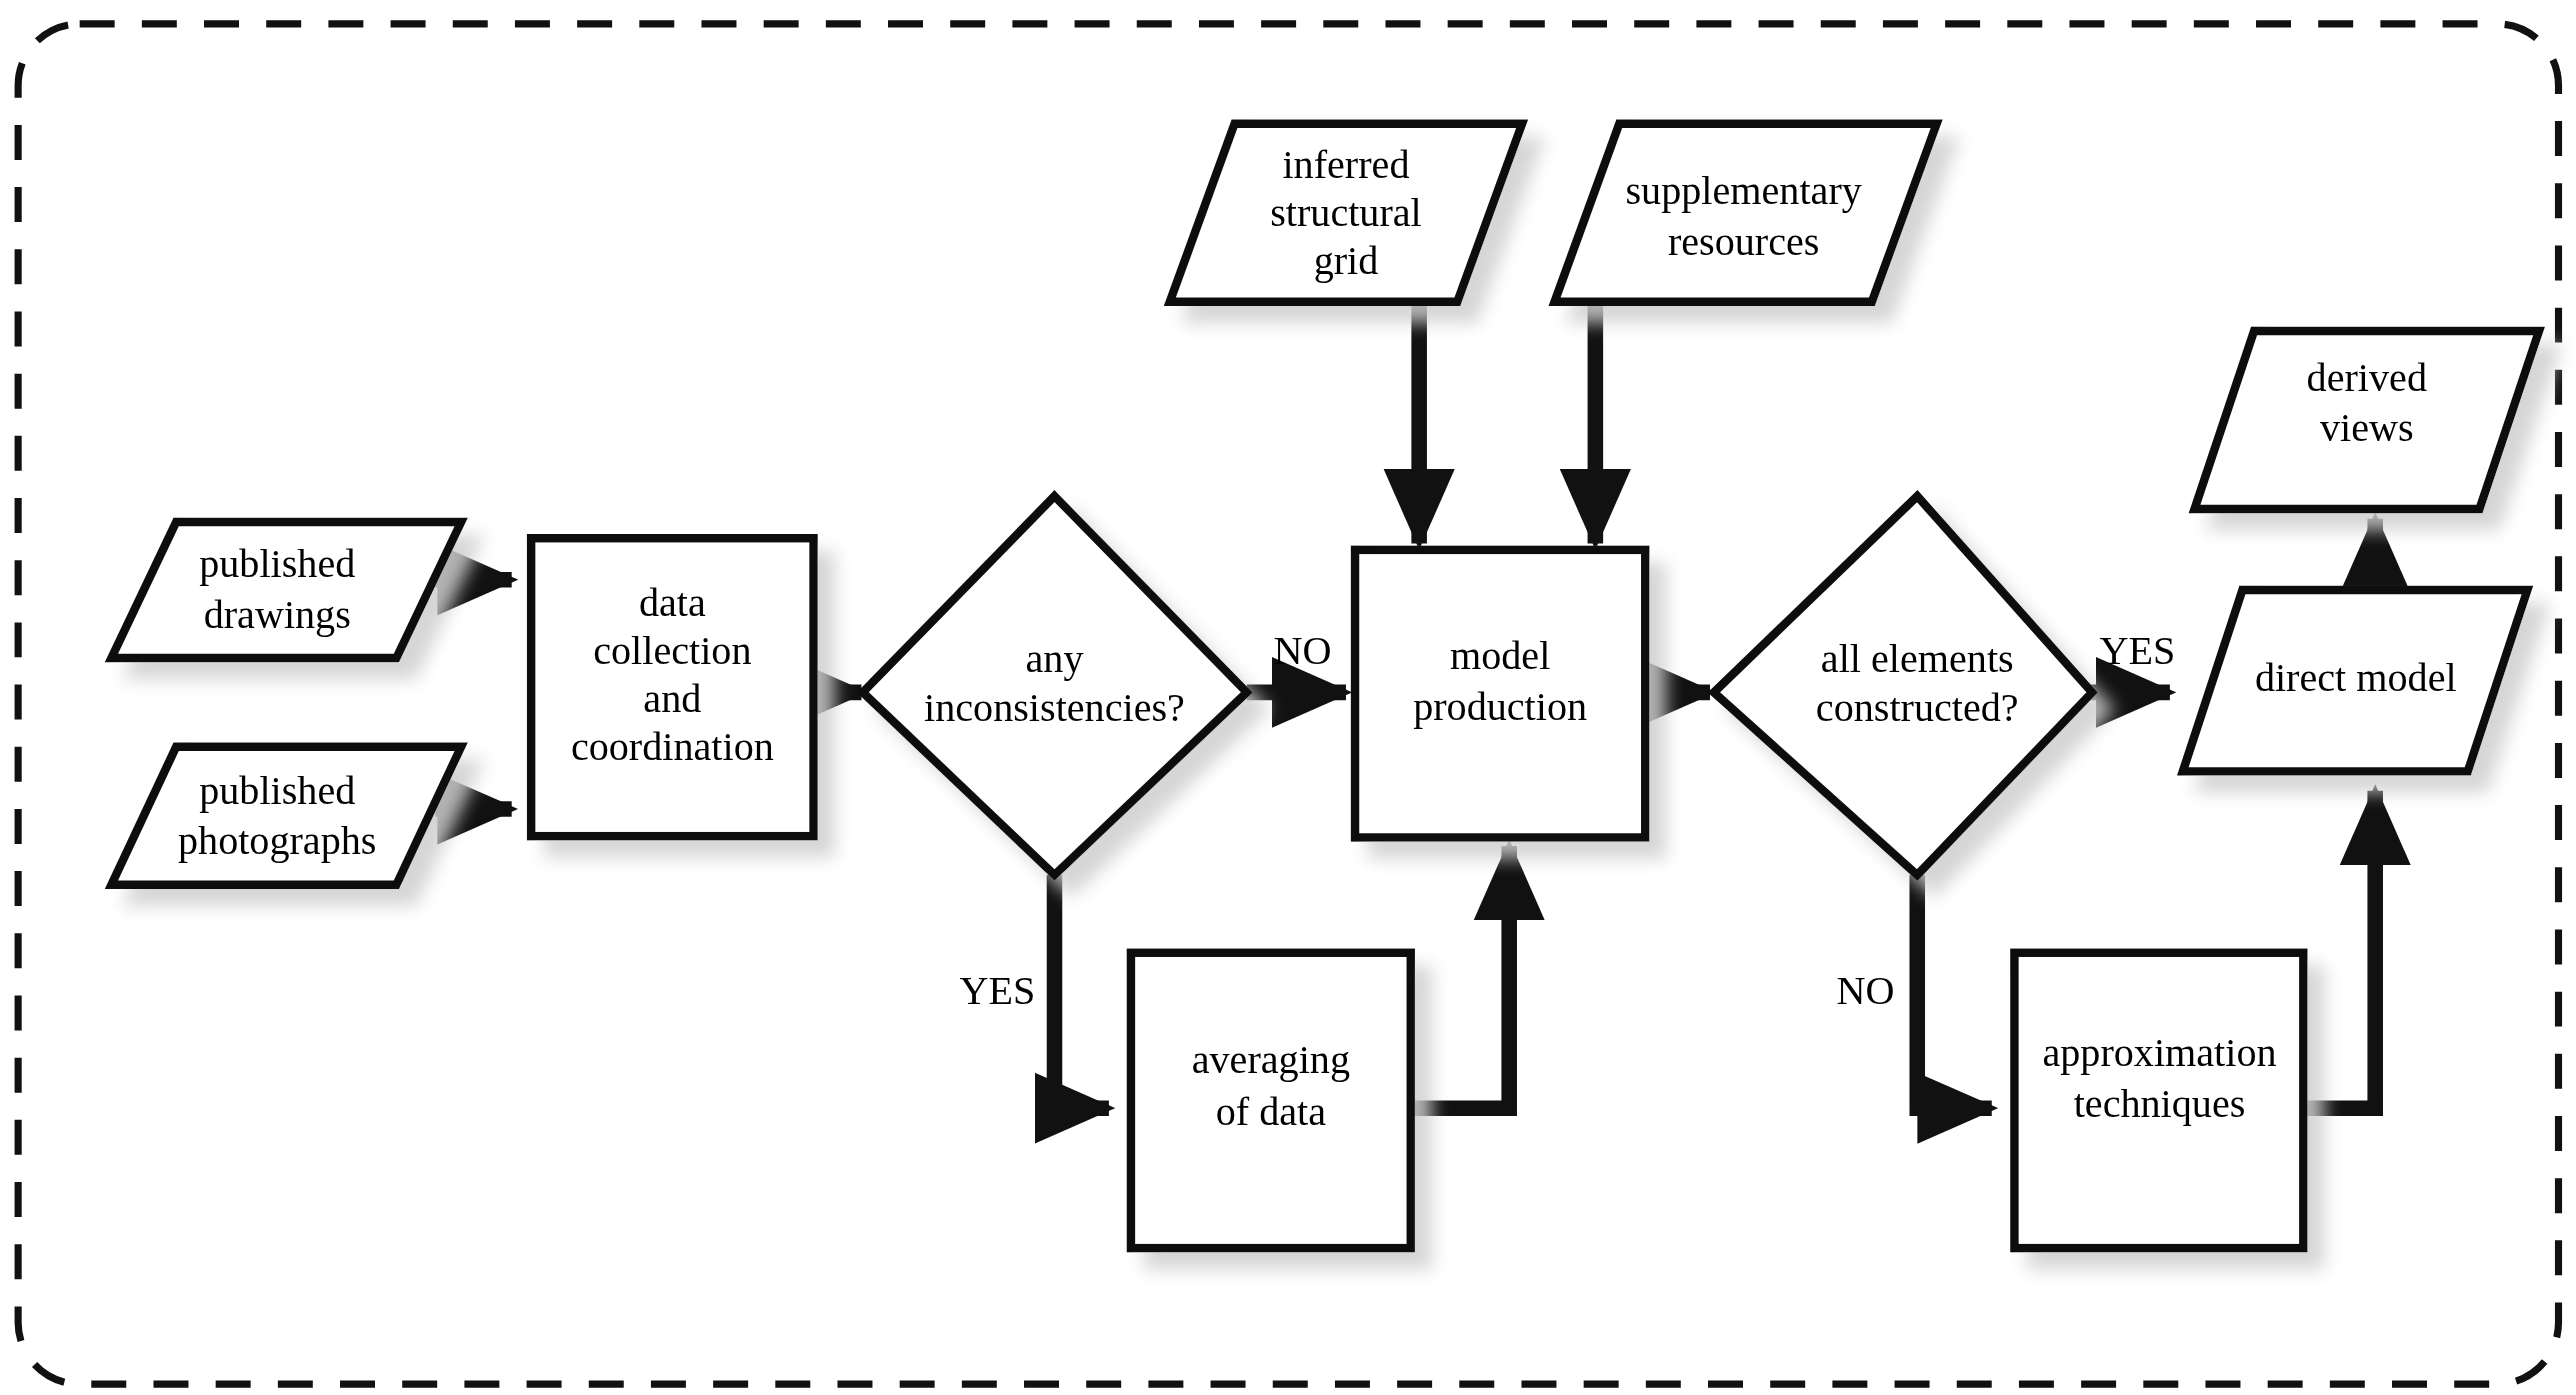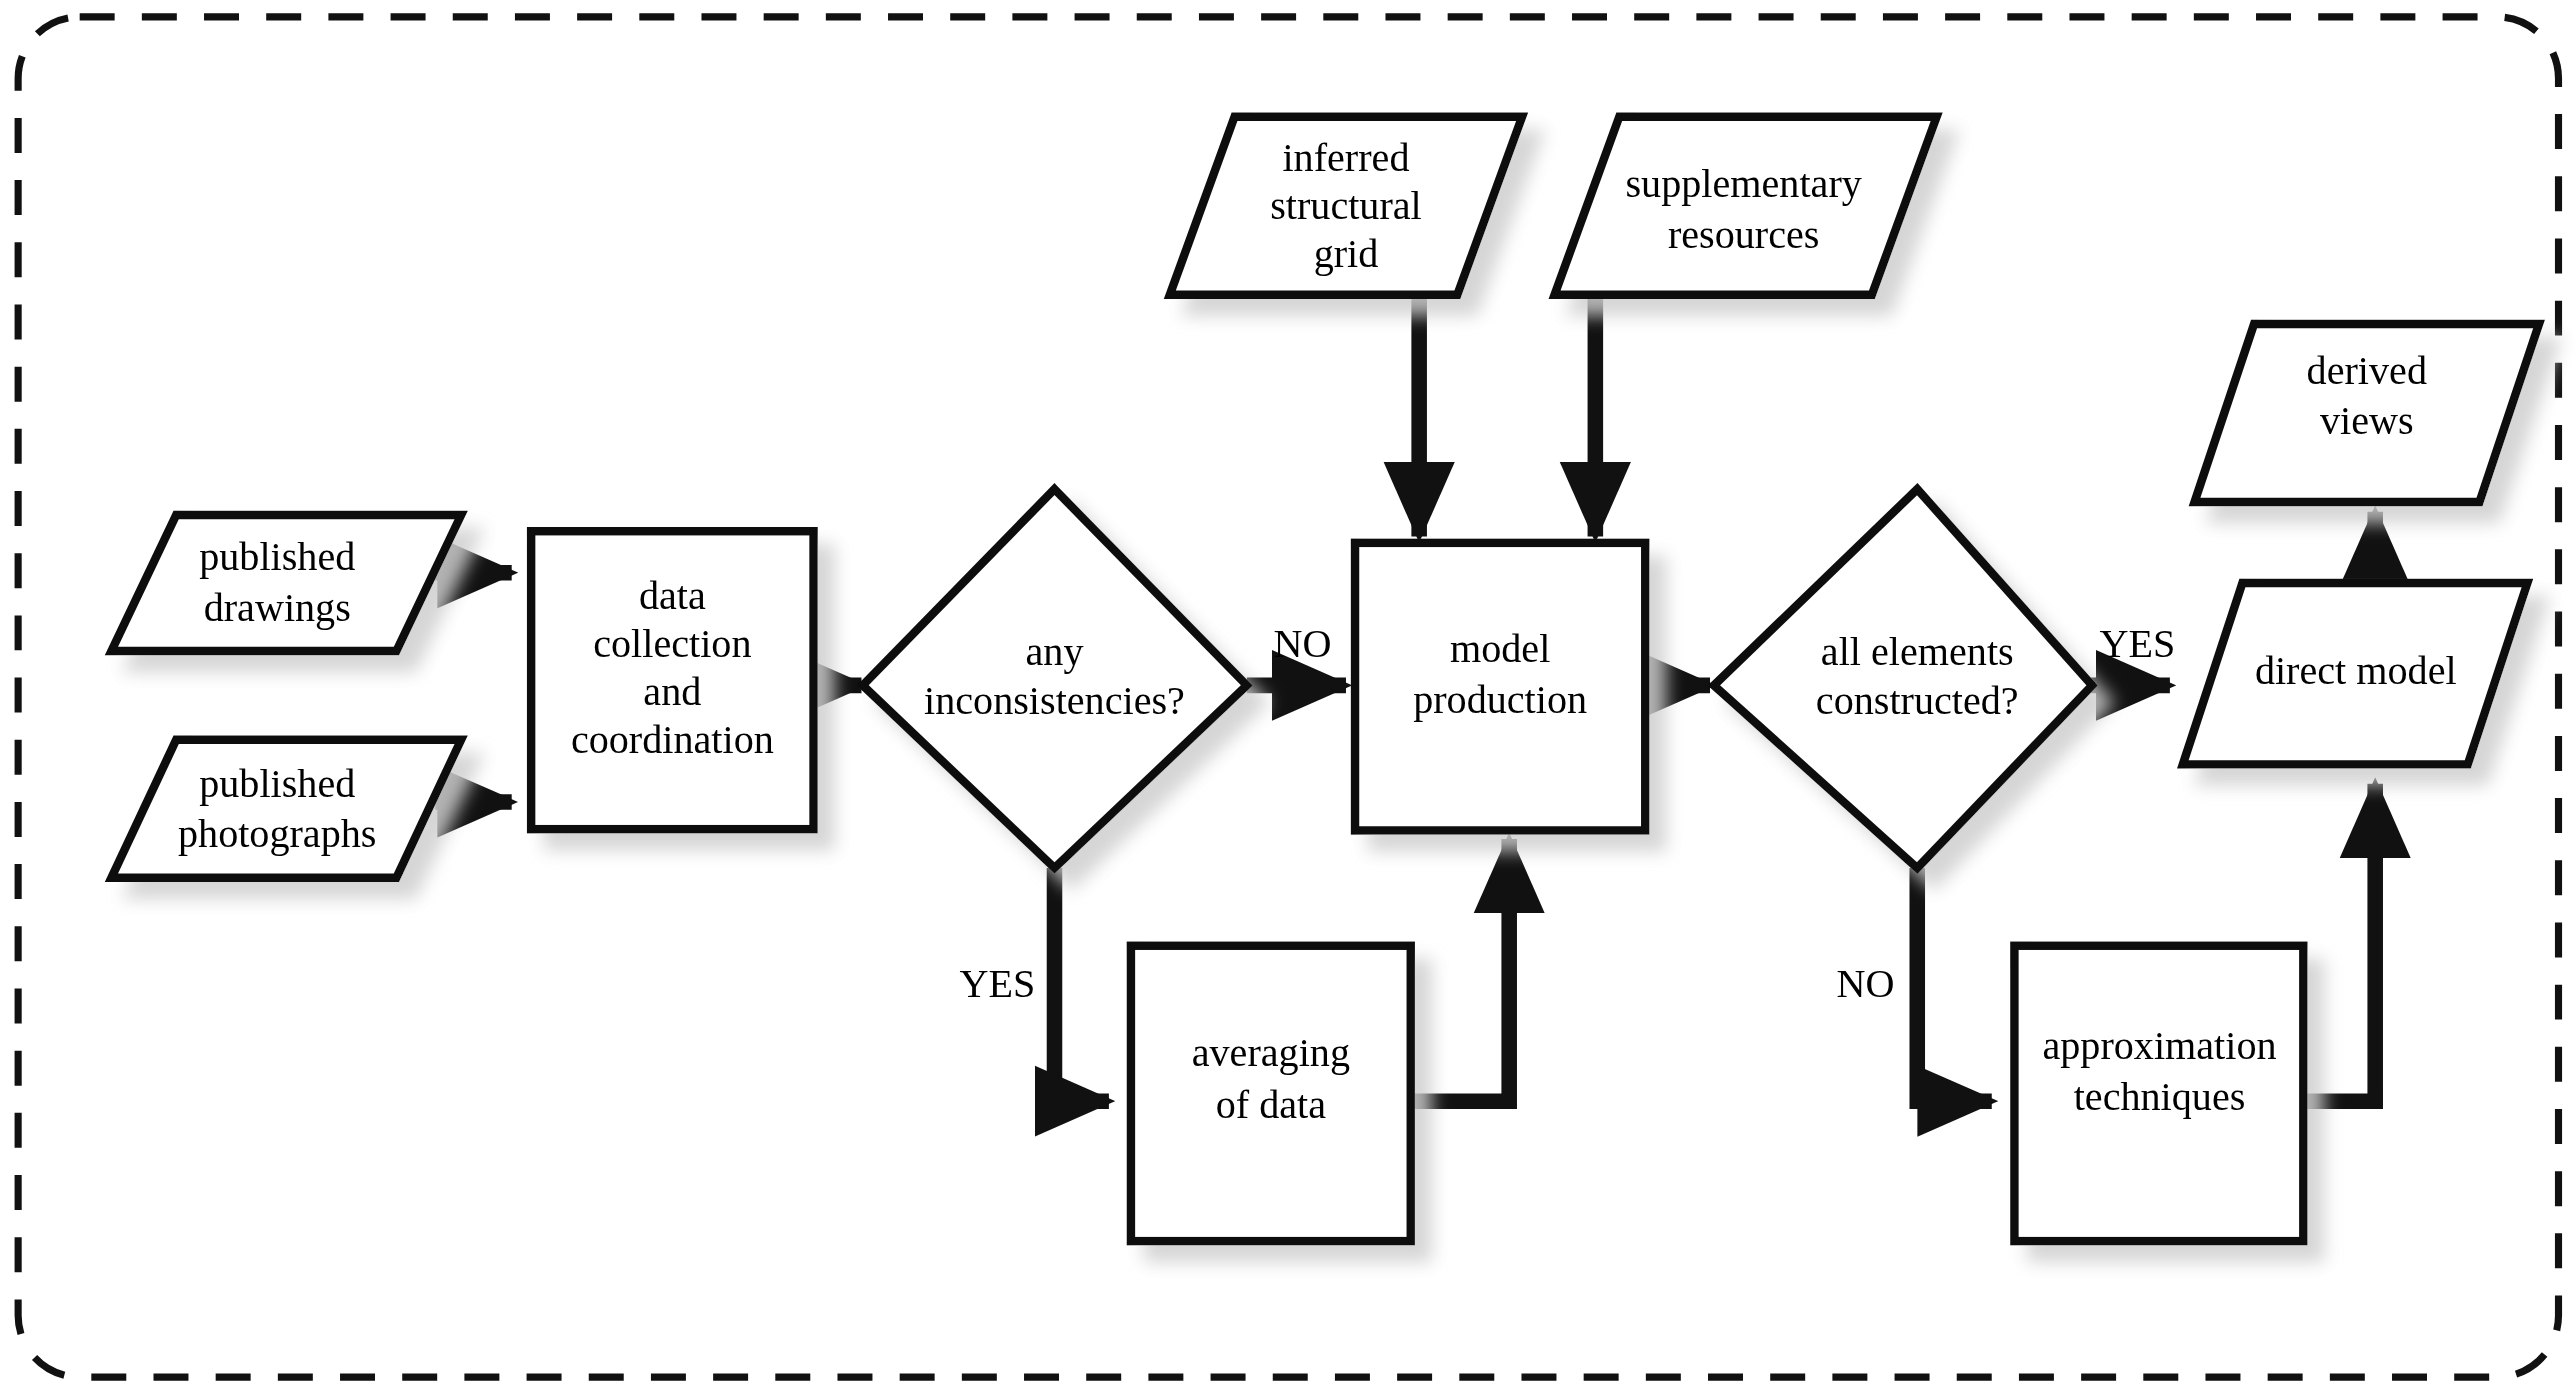--- a/index.html
+++ b/index.html
@@ -2,21 +2,21 @@
 <html style="font-size:10.4px"><head>
 <meta charset="utf-8">
 <style>
   html,body{margin:0;padding:0;background:#ffffff;}
   body{
     width:2576px;height:1396px;
     font-family:"Liberation Serif", serif;
     color:#000;
     overflow:hidden;
   }
-  #stage{position:relative;width:2576px;height:1027px;background:#fff;}
+  #stage{position:relative;width:2576px;height:1027px;background:#fff;margin-top:7px;}
   svg.flow{position:absolute;top:0;left:0;width:2576px;height:1396px;display:block;}
   .shape-fill{fill:#ffffff;}
   .shape-stroke{stroke:#111111;}
   .lbl{
     font-family:"Liberation Serif", serif;
     fill:#000000;
     text-anchor:middle;
     dominant-baseline:middle;
   }
   .lbl-node{font-size:62px;}

